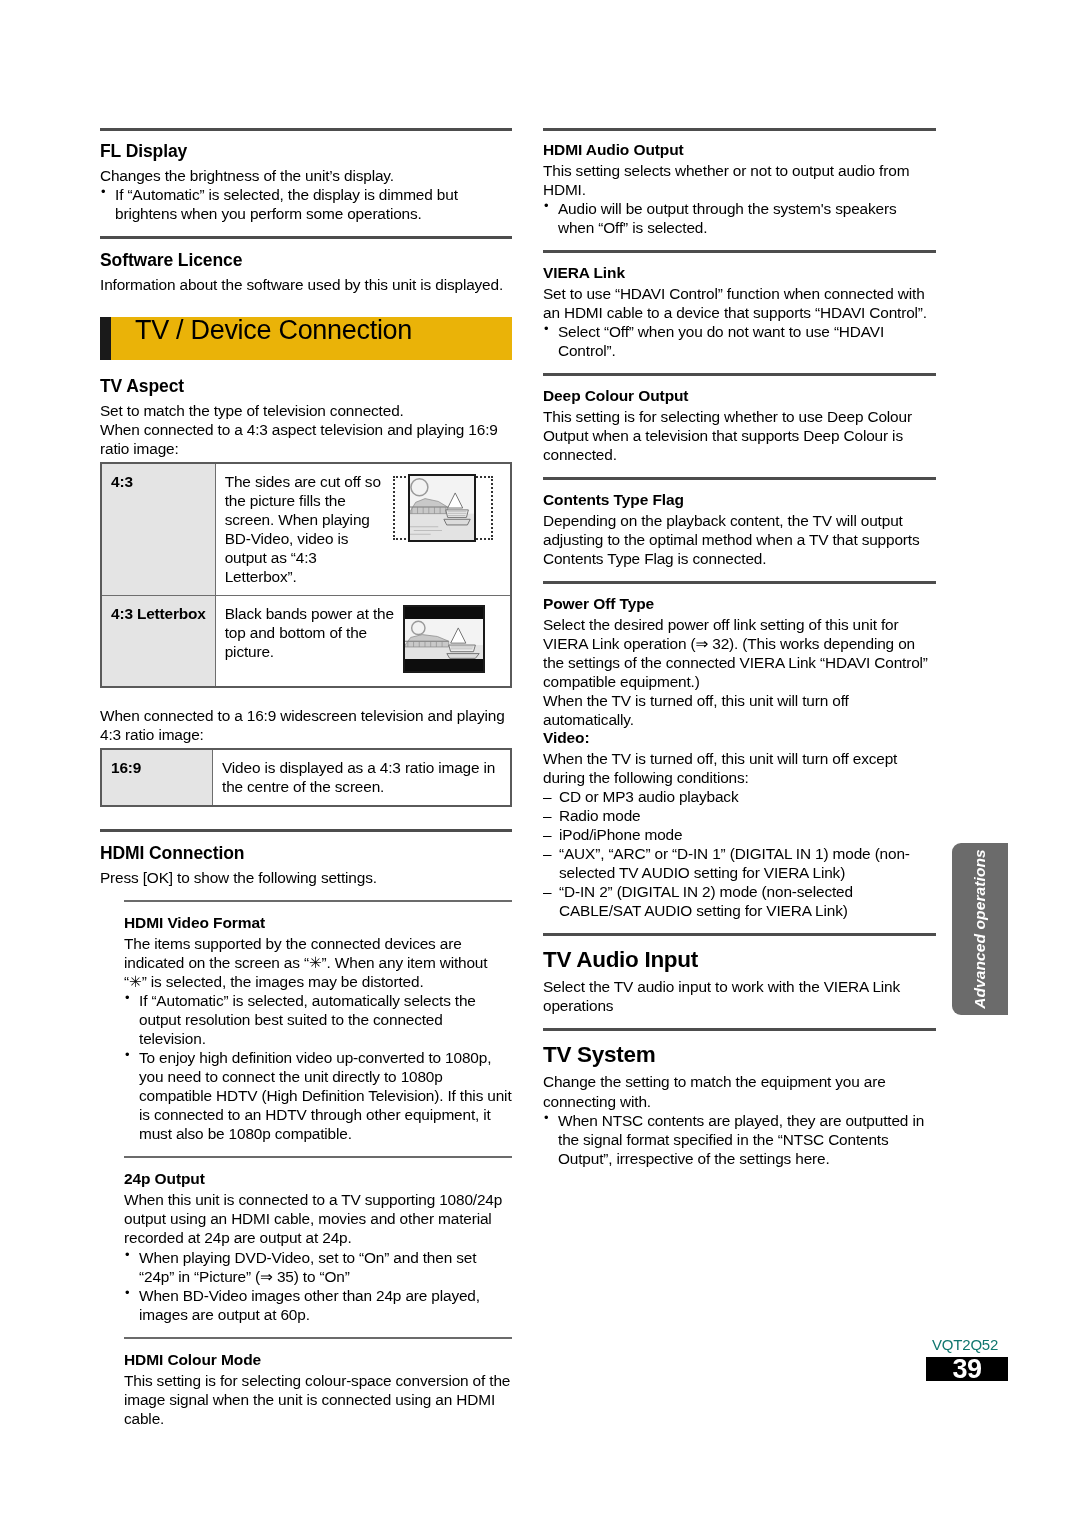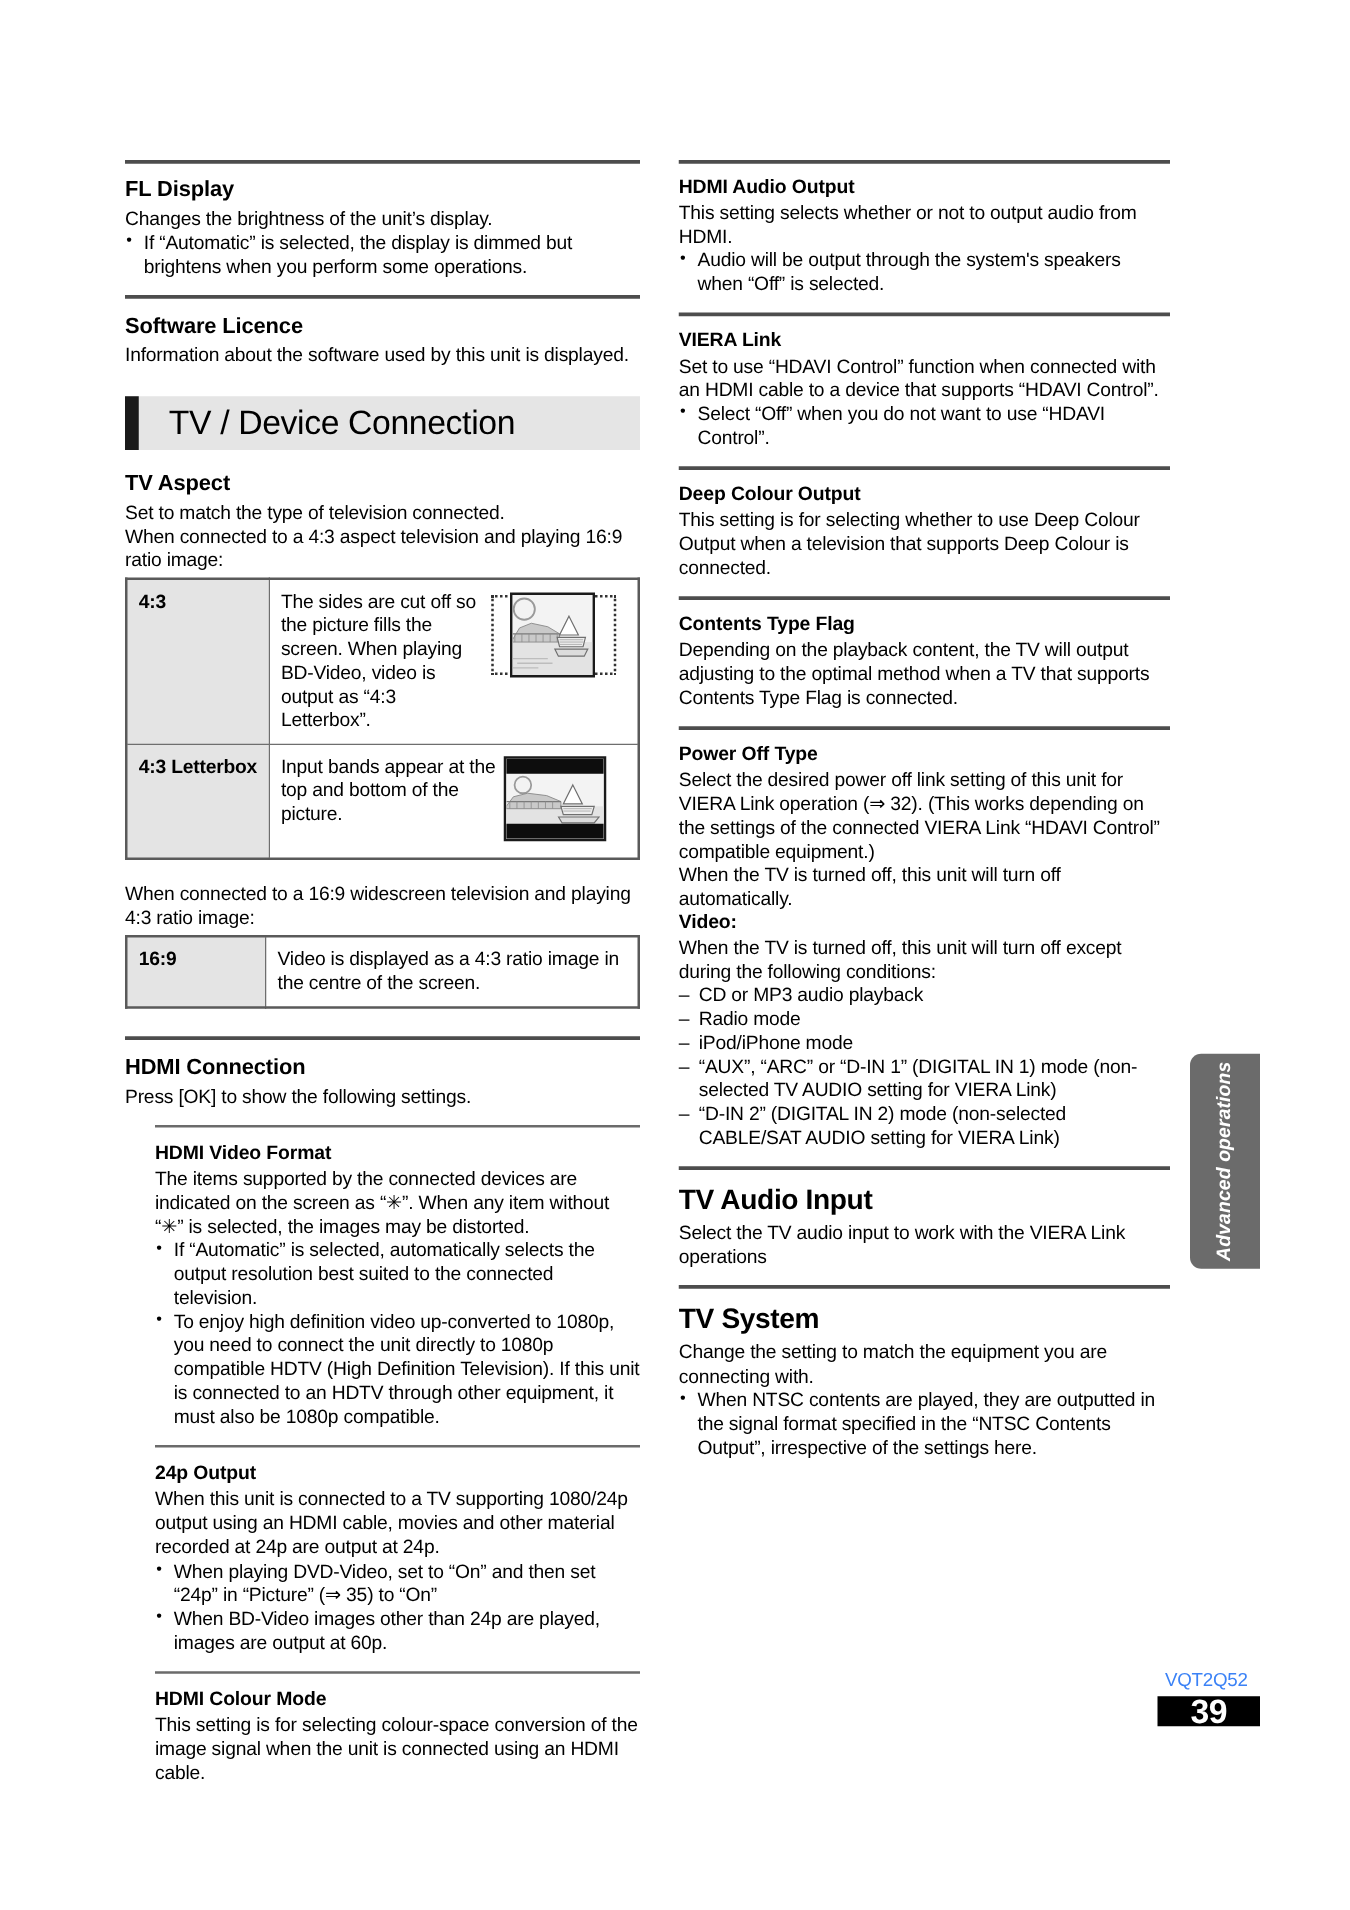--- a/index.html
+++ b/index.html
@@ -99,25 +99,24 @@
   ul.dashes li::before {
     content: "\2013";
     position: absolute;
     left: 0px;
     top: 0px;
   }
 
   
   .banner {
     position: relative;
-    background: #e5e5e5;
+    background: #eab308;
     height: 43px;
     margin: 23px 0 16px 0;
     display: flex;
-    align-items: center;
   }
   .banner-bar {
     position: absolute;
     left: 0;
     top: 0;
     width: 11px;
     height: 43px;
     background: #1a1a1a;
   }
   .banner-title {
@@ -249,21 +248,21 @@
     letter-spacing: 0.1px;
   }
 
   
   .doc-code {
     position: absolute;
     left: 932px;
     top: 1336px;
     font-size: 15px;
     letter-spacing: -0.2px;
-    color: #3b82f6;
+    color: #0f766e;
   }
   .page-box {
     position: absolute;
     left: 926px;
     top: 1357px;
     width: 82px;
     height: 24px;
     background: #000000;
     display: flex;
     align-items: center;
@@ -340,21 +339,21 @@
                   </div>
                 </div>
               </div>
             </div>
           </td>
         </tr>
         <tr>
           <td class="label">4:3 Letterbox</td>
           <td class="desc">
             <div class="desc-inner">
-              <div class="desc-text">Input bands appear at the top and bottom of the picture.</div>
+              <div class="desc-text">Black bands power at the top and bottom of the picture.</div>
               <div class="desc-pic">
                 <div class="pic-wrapLB">
                   <div class="pic-solidLB">
                     <div class="band band-top"></div>
                     <div class="band band-bot"></div>
                     <svg class="scene" viewBox="0 0 82 68" preserveAspectRatio="none">
                       <rect x="0" y="0" width="82" height="68" fill="#f3f3f3"></rect>
                       <rect x="0" y="40" width="82" height="28" fill="#e3e3e3"></rect>
                       <circle cx="14" cy="22" r="7" fill="none" stroke="#9a9a9a" stroke-width="1.5"></circle>
                       <path d="M0 40 L6 32 L18 29 L34 31 L46 36 L46 42 L0 42 Z" fill="#c9c9c9" stroke="#8c8c8c" stroke-width="0.8"></path>

